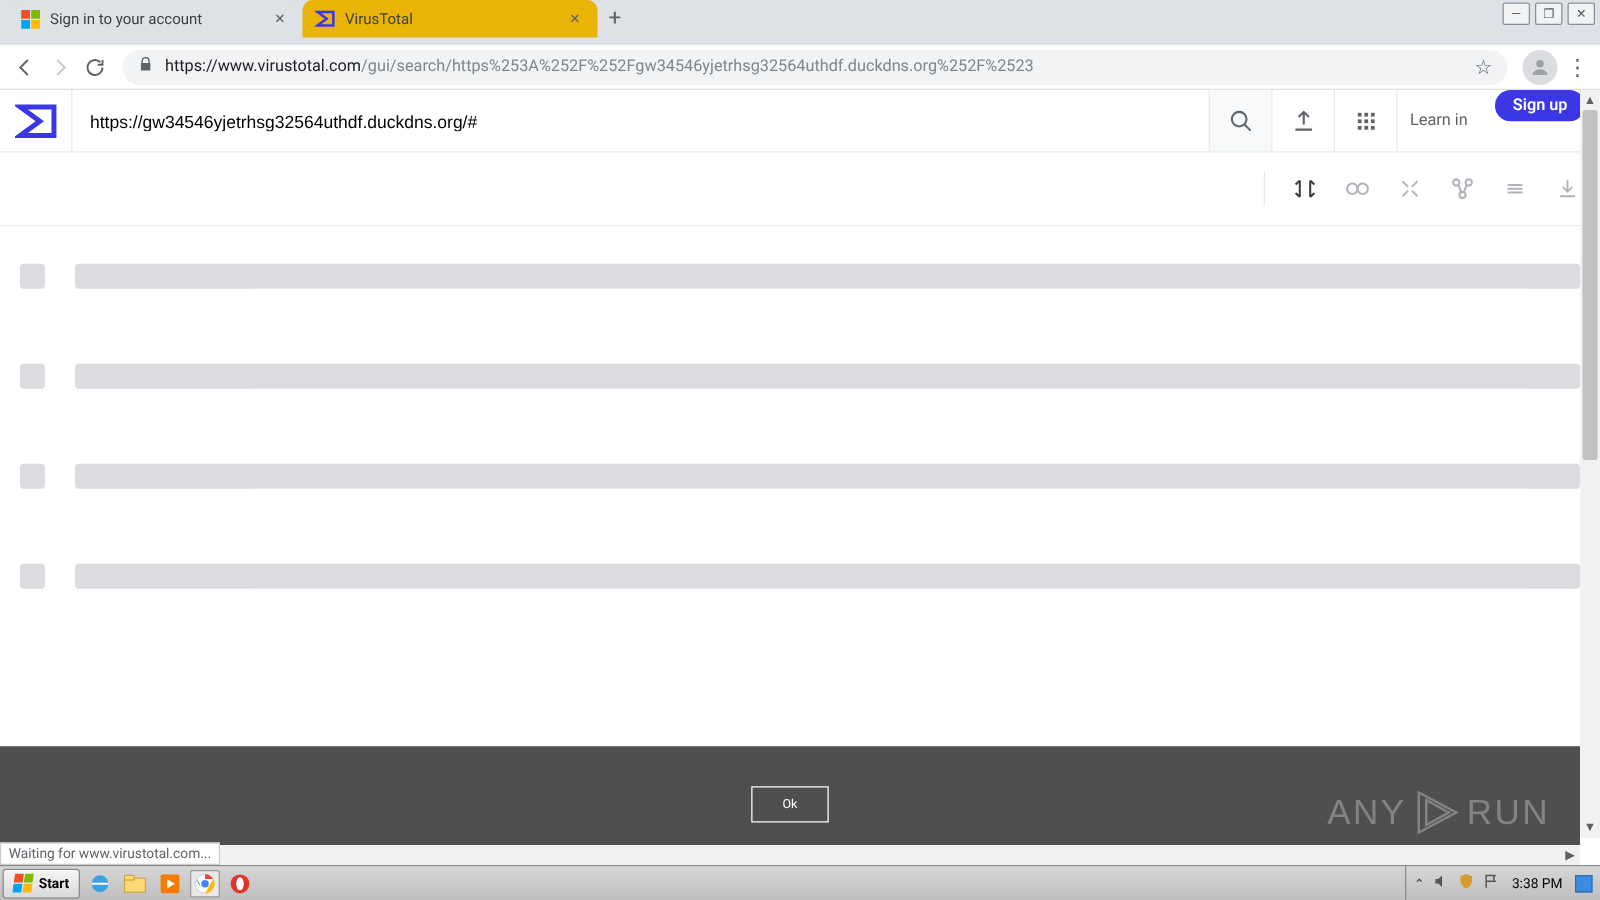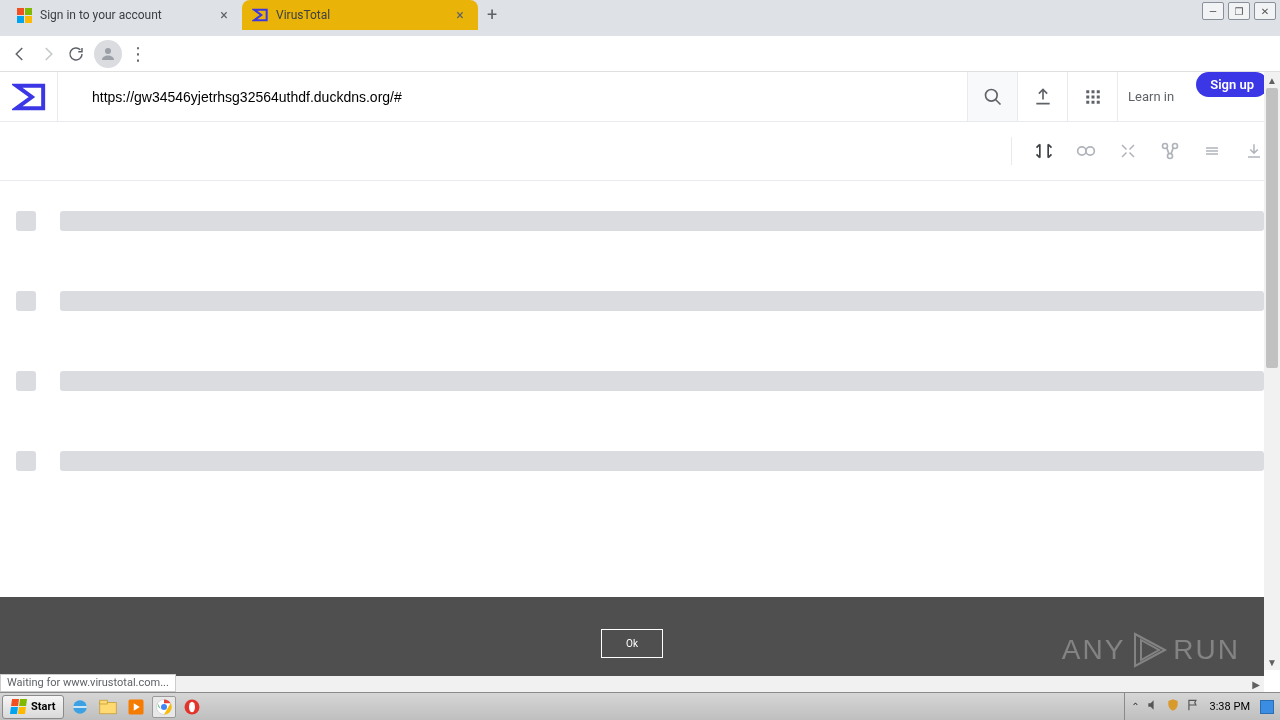--- a/index.html
+++ b/index.html
@@ -25,21 +25,21 @@
   .omnibox .urlpath { color:#80868b; }
   .omnibox .star { color:#5f6368; font-size:16px; margin-left:8px; }
   .avatar { width:28px; height:28px; border-radius:50%; background:#dadce0; display:flex; align-items:center; justify-content:center; color:#5f6368; margin:0 4px; }
   .menu3 { width:24px; display:flex; align-items:center; justify-content:center; color:#5f6368; font-size:18px; }
 
   
   .vt-header { height:50px; display:flex; align-items:stretch; border-bottom:1px solid #e8eaed; }
   .vt-logo { width:58px; display:flex; align-items:center; justify-content:center; border-right:1px solid #e8eaed; }
   .vt-logo svg { width:34px; height:34px; }
   .vt-search { flex:1; display:flex; align-items:center; padding:0 14px; font-size:14px; color:#202124; }
-  .vt-search input { border:none; outline:none; width:100%; font-size:14px;margin-left:20px; }
+  .vt-search input { border:none; outline:none; width:100%; font-size:14px; }
   .vt-act { width:50px; display:flex; align-items:center; justify-content:center; border-left:1px solid #e8eaed; color:#5f6368; }
   .vt-act.search { background:#f8f9fa; }
   .vt-signin { display:flex; align-items:center; padding:0 10px; font-size:13px; color:#5f6368; border-left:1px solid #e8eaed; }
   .vt-signup { display:flex; align-items:flex-start; padding:0 12px; }
   .signup-btn { background:#3b37e6; color:#fff; border-radius:14px; padding:5px 14px; font-size:13px; font-weight:600; }
 
   
   .toolrow { height:58px; display:flex; align-items:center; justify-content:flex-end; padding-right:14px; gap:18px; }
   .tool-icon { width:24px; height:24px; display:flex; align-items:center; justify-content:center; color:#b0b4ba; }
   .tool-icon.active { color:#3c4043; }
@@ -130,20 +130,31 @@
   </div>
   <div class="nav-btn disabled">
     <svg width="18" height="18" viewBox="0 0 24 24" fill="none" stroke="#c4c7c8" stroke-width="2">
         <path d="M9 4 L17 12 L9 20"></path>
       </svg>
   </div>
   <div class="nav-btn">
     <svg width="18" height="18" viewBox="0 0 24 24" fill="none" stroke="#5f6368" stroke-width="2">
         <path d="M20 12a8 8 0 1 1-2.3-5.6M20 4v5h-5"></path>
       </svg>
+  </div>
+  <div class="omnibox">
+    <span class="lock">
+      <svg width="13" height="13" viewBox="0 0 24 24" fill="#5f6368">
+          <path d="M6 10V7a6 6 0 1 1 12 0v3h1v11H5V10h1zm2 0h8V7a4 4 0 1 0-8 0v3z"></path>
+        </svg>
+    </span>
+    <span class="urlhost">https://www.virustotal.com</span>
+      <span class="urlpath">/gui/search/https%253A%252F%252Fgw34546yjetrhsg32564uthdf.duckdns.org%252F%2523</span>
+    <span style="flex:1"></span>
+    <span class="star">☆</span>
   </div>
   <div class="avatar">
     <svg width="18" height="18" viewBox="0 0 24 24" fill="#9aa0a6">
         <circle cx="12" cy="8" r="4"></circle>
         <path d="M4 20c0-4 4-6 8-6s8 2 8 6z"></path>
       </svg>
   </div>
   <div class="menu3">⋮</div>
 </div>
 

